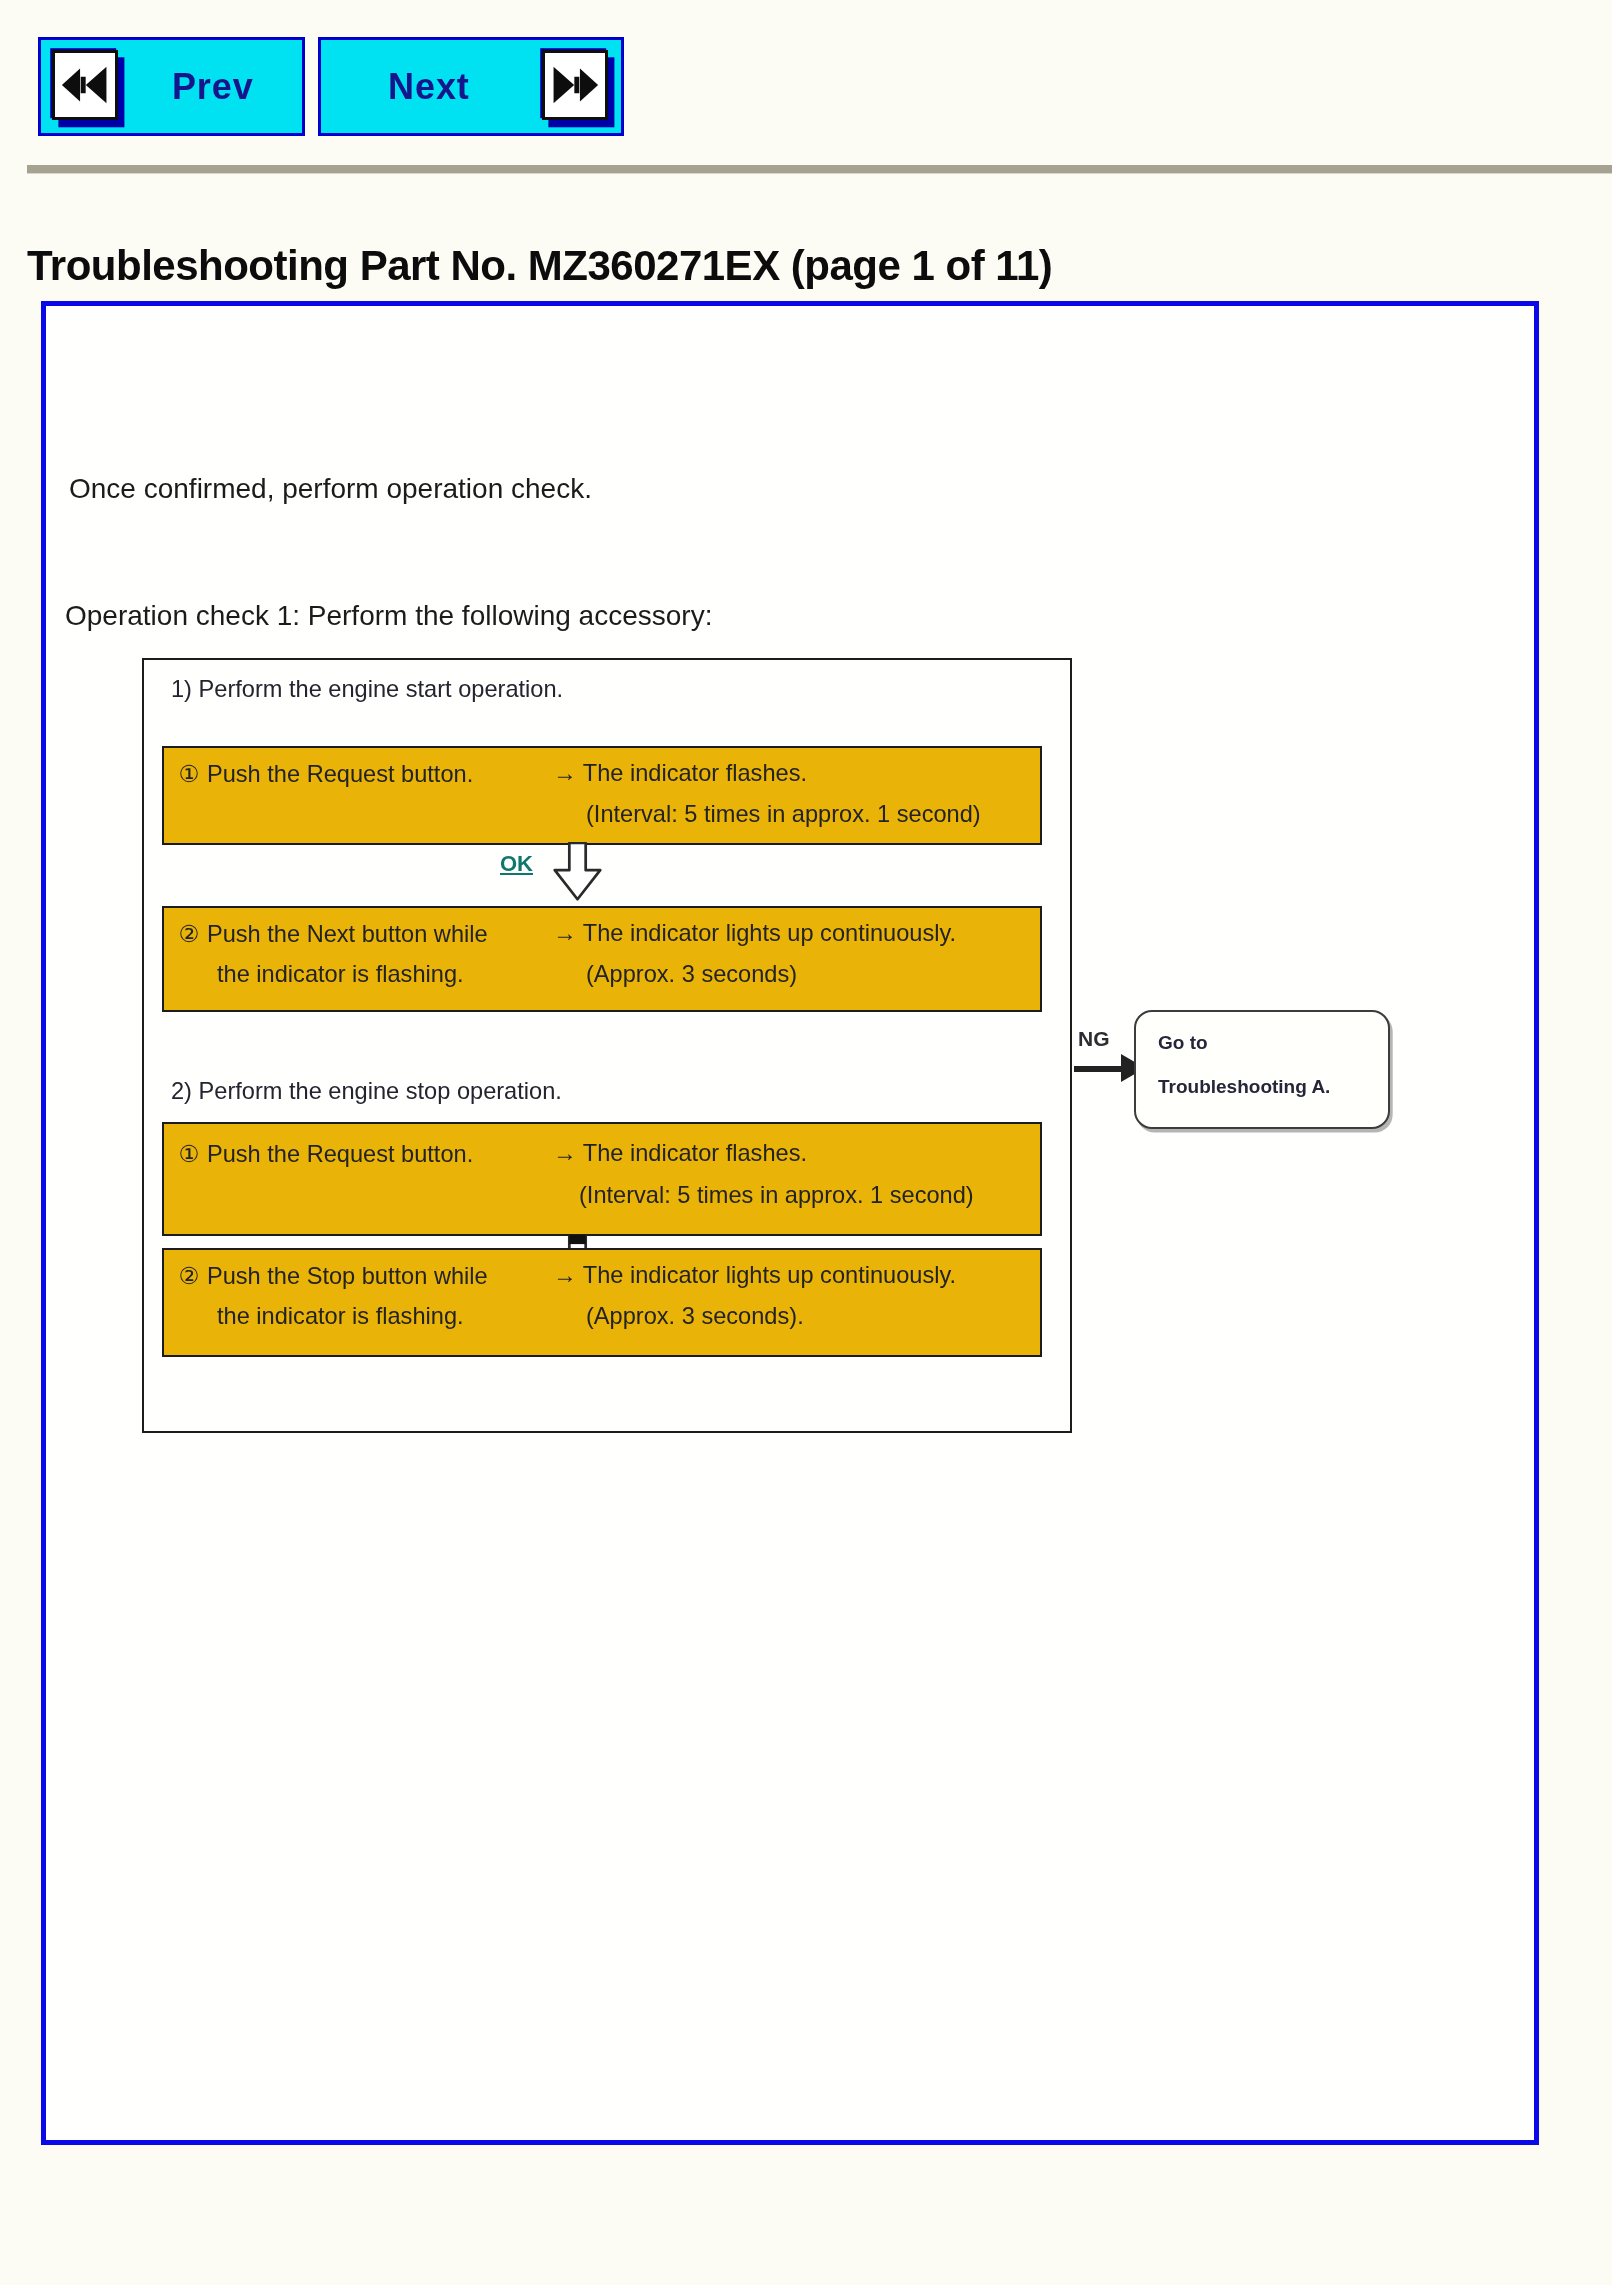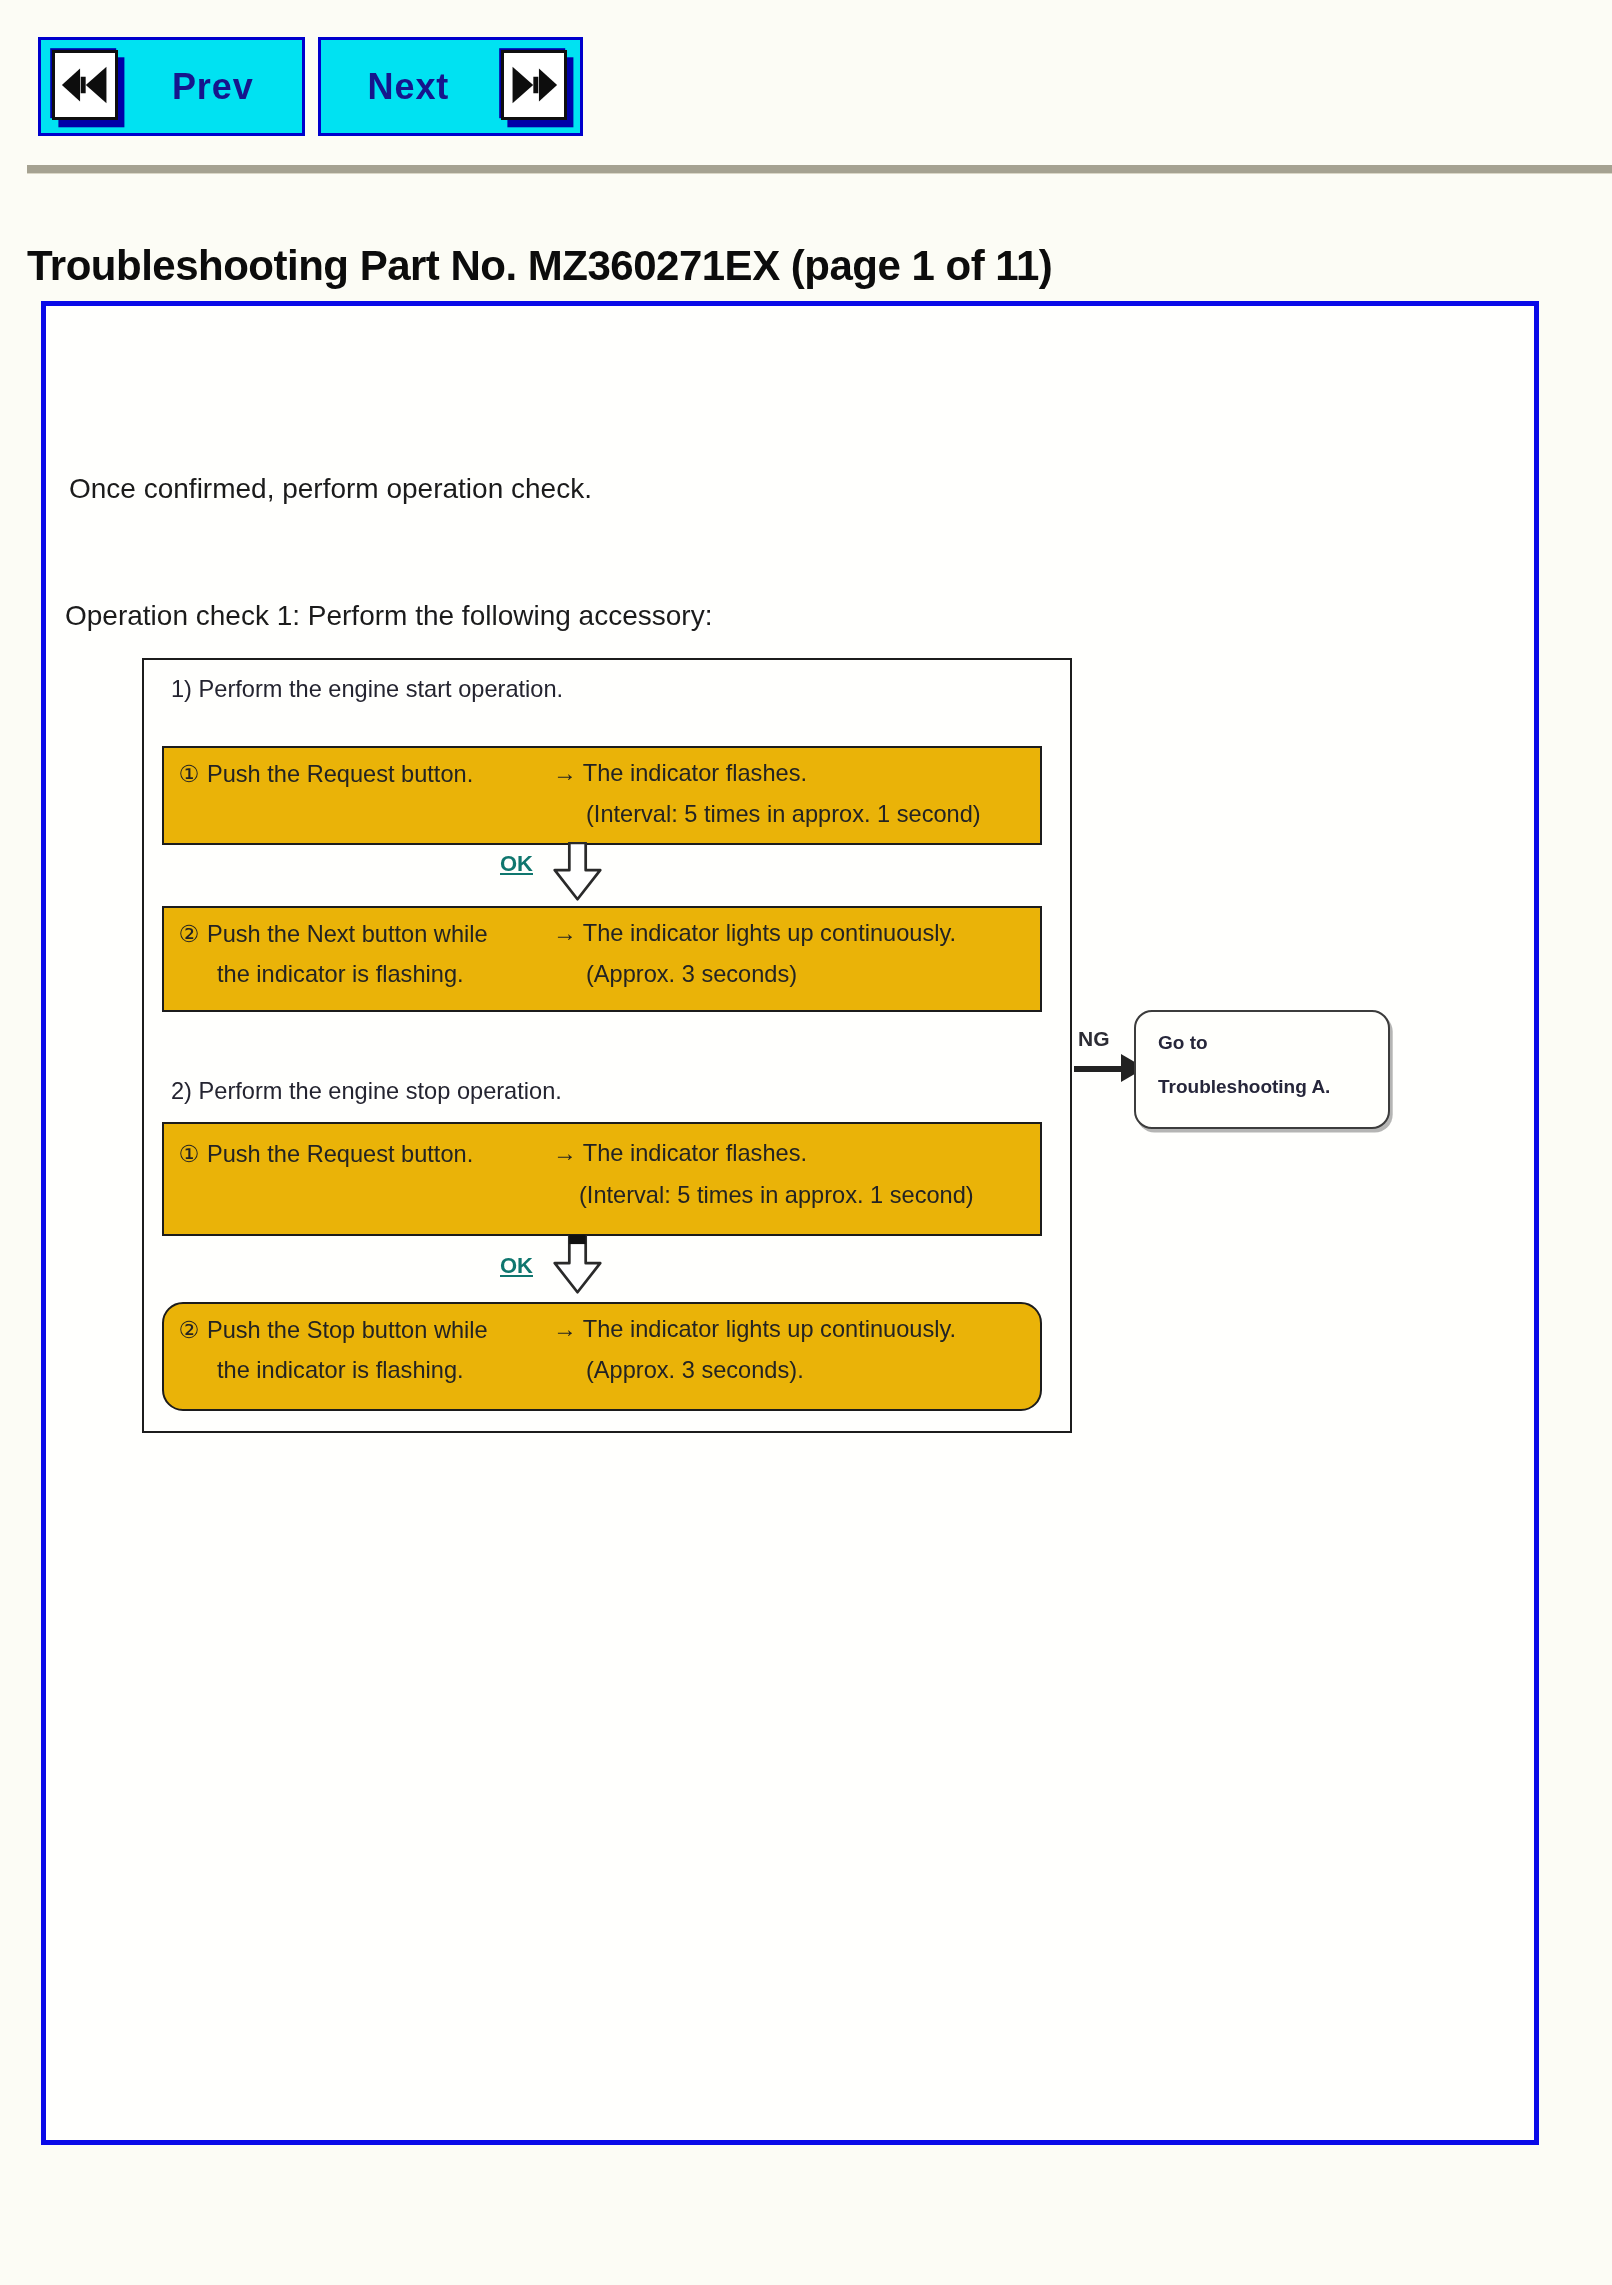--- a/index.html
+++ b/index.html
@@ -24,21 +24,21 @@
   
   .navbtn{
     position:absolute;top:37px;height:99px;
     background:var(--button-cyan);
     border:3.6px solid var(--button-border);
     box-sizing:border-box;
     display:flex;align-items:center;
     padding:0;margin:0;cursor:pointer;
   }
   #prev-button{left:38px;width:267px;}
-  #next-button{left:318px;width:265px;}
+  #next-button{left:318px;width:306px;}
   .navlabel{
     flex:1;text-align:center;
     font-size:36px;font-weight:bold;color:var(--button-text);
     letter-spacing:0.9px;
   }
   .tile{
     display:block;width:60px;height:64px;flex:0 0 auto;
     background:#fff;border:3.6px solid #0e0e0e;
     box-shadow:6.4px 7.3px 0 var(--button-navy),-1.8px -1.8px 0 var(--button-navy);
     margin:0 5.5px 3.6px 11px;
@@ -84,21 +84,21 @@
   #section2-heading{left:171px;top:1078px;}
 
   .stepbox{
     position:absolute;left:162px;width:876px;
     border:2.7px solid var(--line);background:#eab308;
     font-size:23.6px;color:#232323;
   }
   #step-box-1{top:746px;height:95px;}
   #step-box-2{top:906px;height:102px;}
   #step-box-3{top:1122px;height:110px;}
-  #step-box-4{top:1302px;height:105px;border-radius:21px;}
+  #step-box-4{top:1248px;height:105px;}
   .stepbox span, .stepbox div{white-space:nowrap;}
   .l1{position:absolute;left:14.5px;top:11.8px;}
   .l2{position:absolute;left:53px;top:53px;}
   .r1{position:absolute;left:389px;top:11.8px;}
   .r2{position:absolute;left:422px;top:53px;}
   #step-box-3 .l1,#step-box-3 .r1{top:15.5px;}
   #step-box-3 .r2{top:58px;left:415px;}
   .mk{margin-right:7.3px;}
 
   .oklabel{position:absolute;font-size:22px;font-weight:bold;color:#0f766e;text-decoration:underline;}

